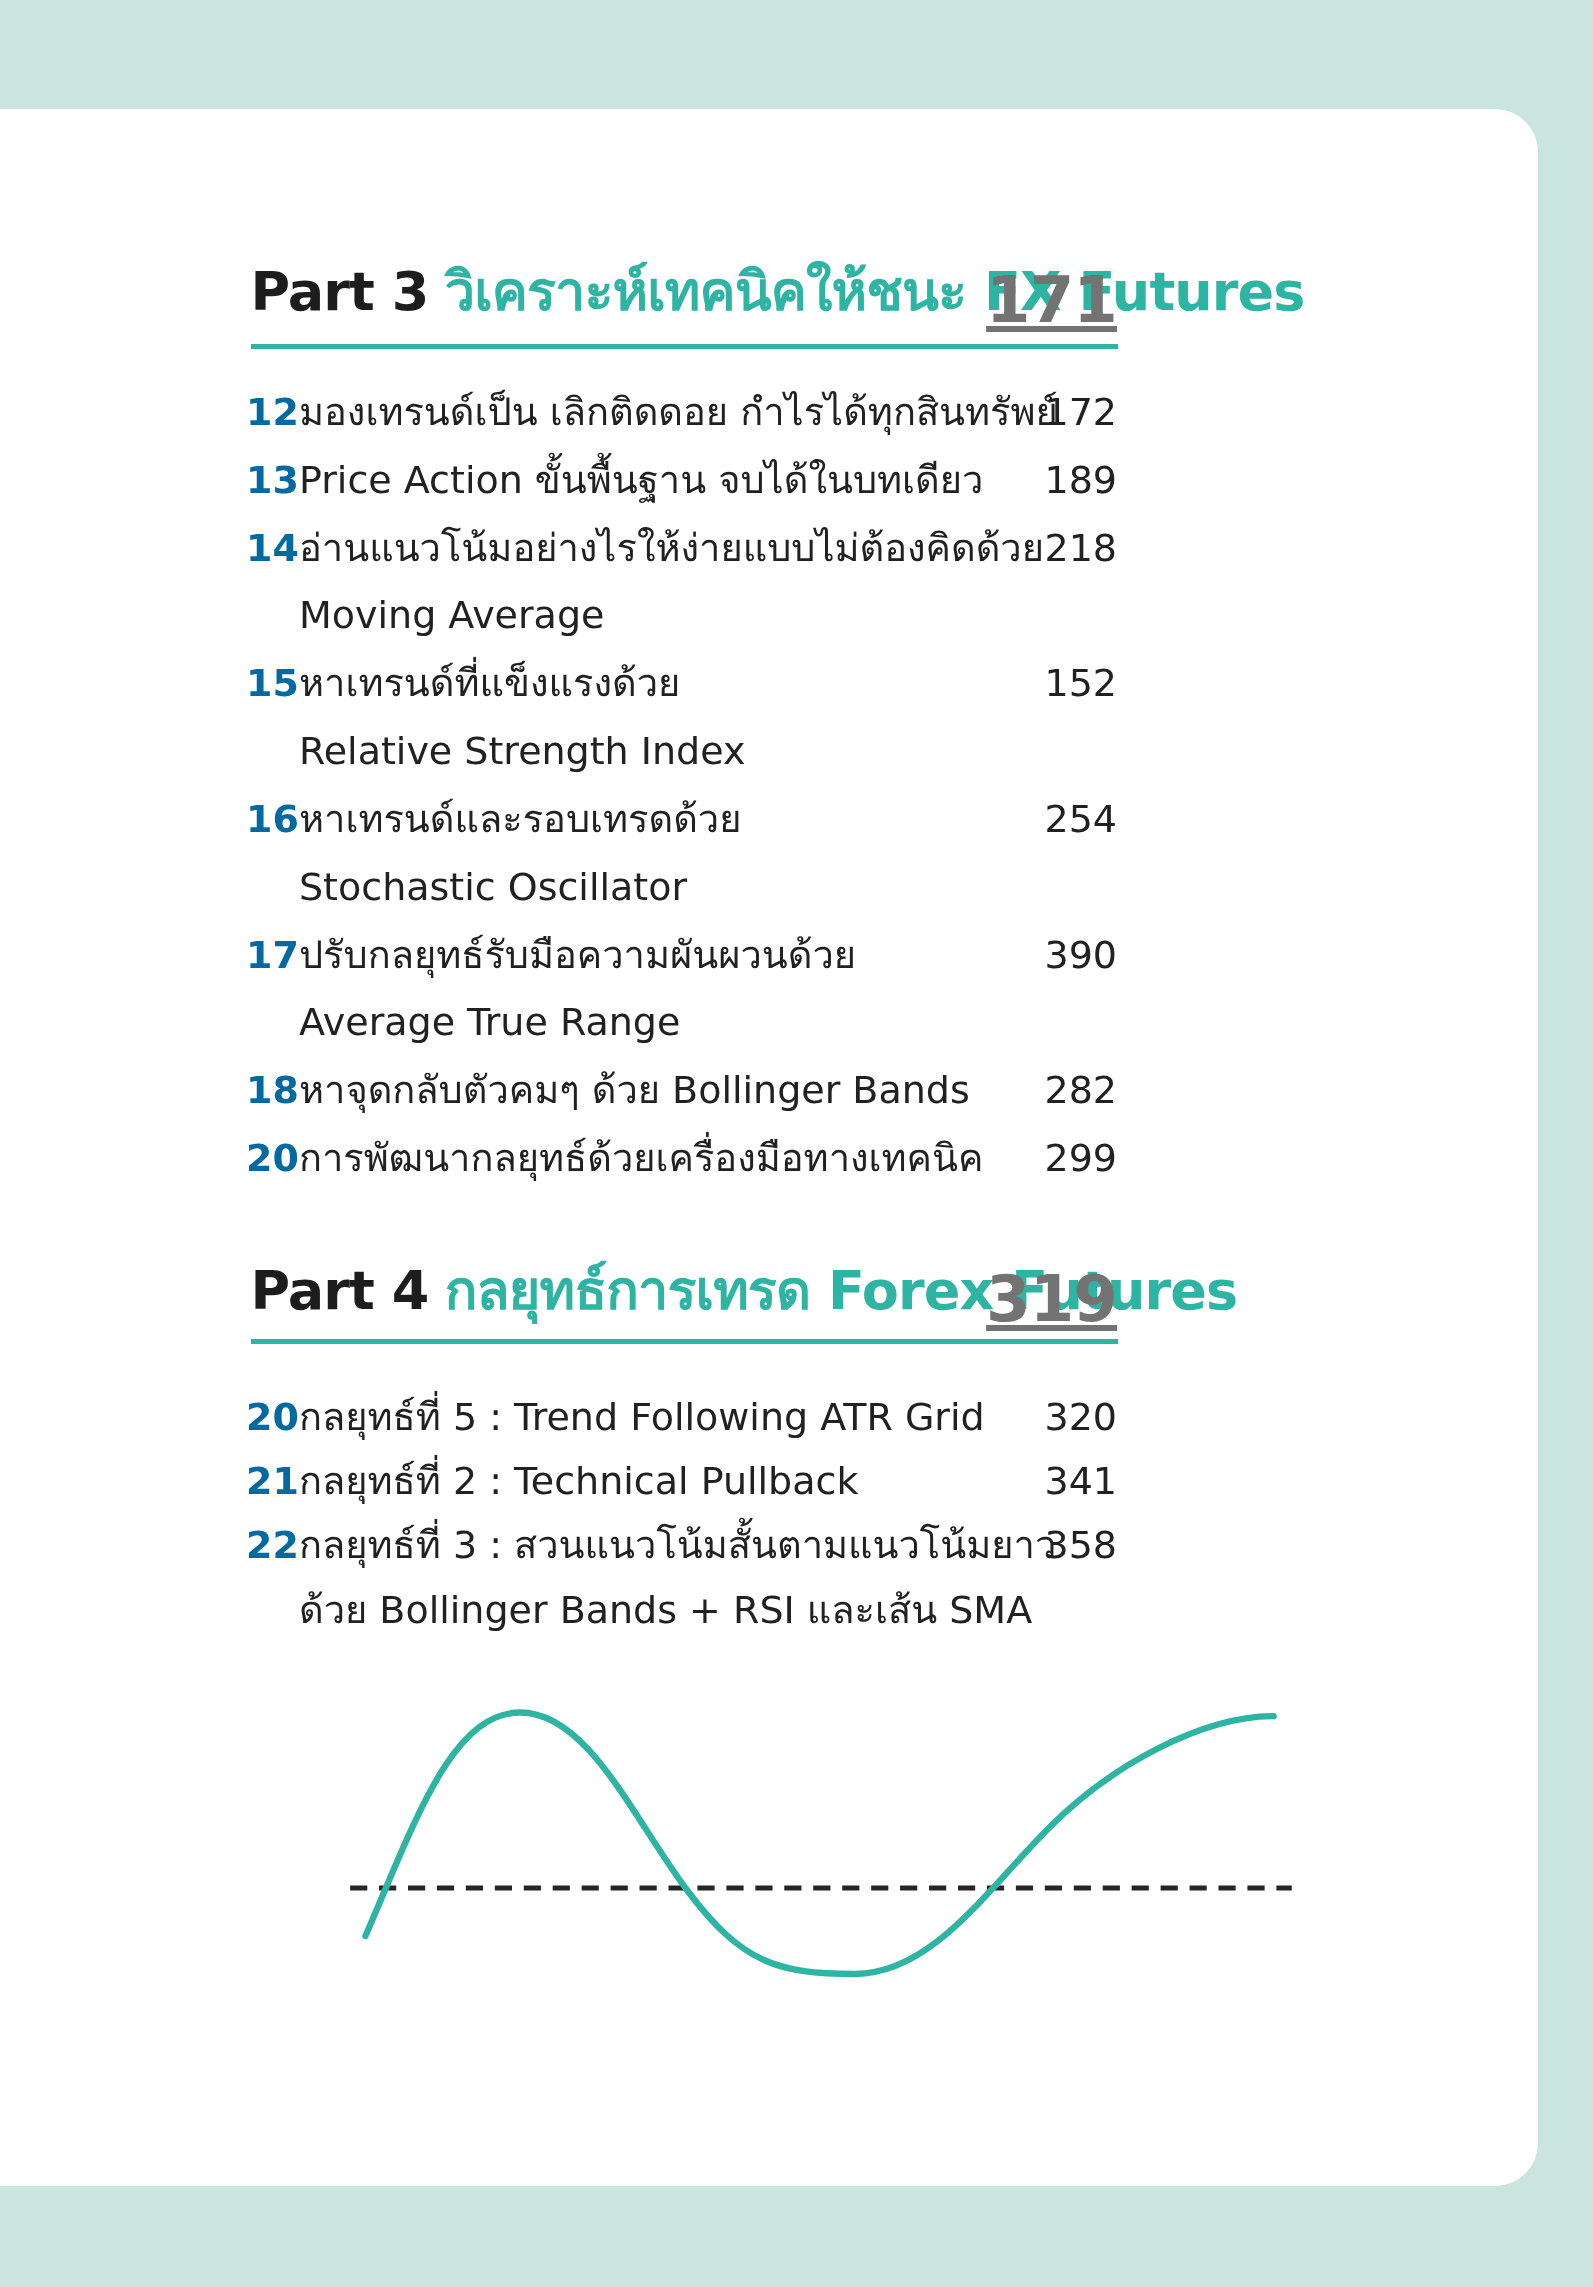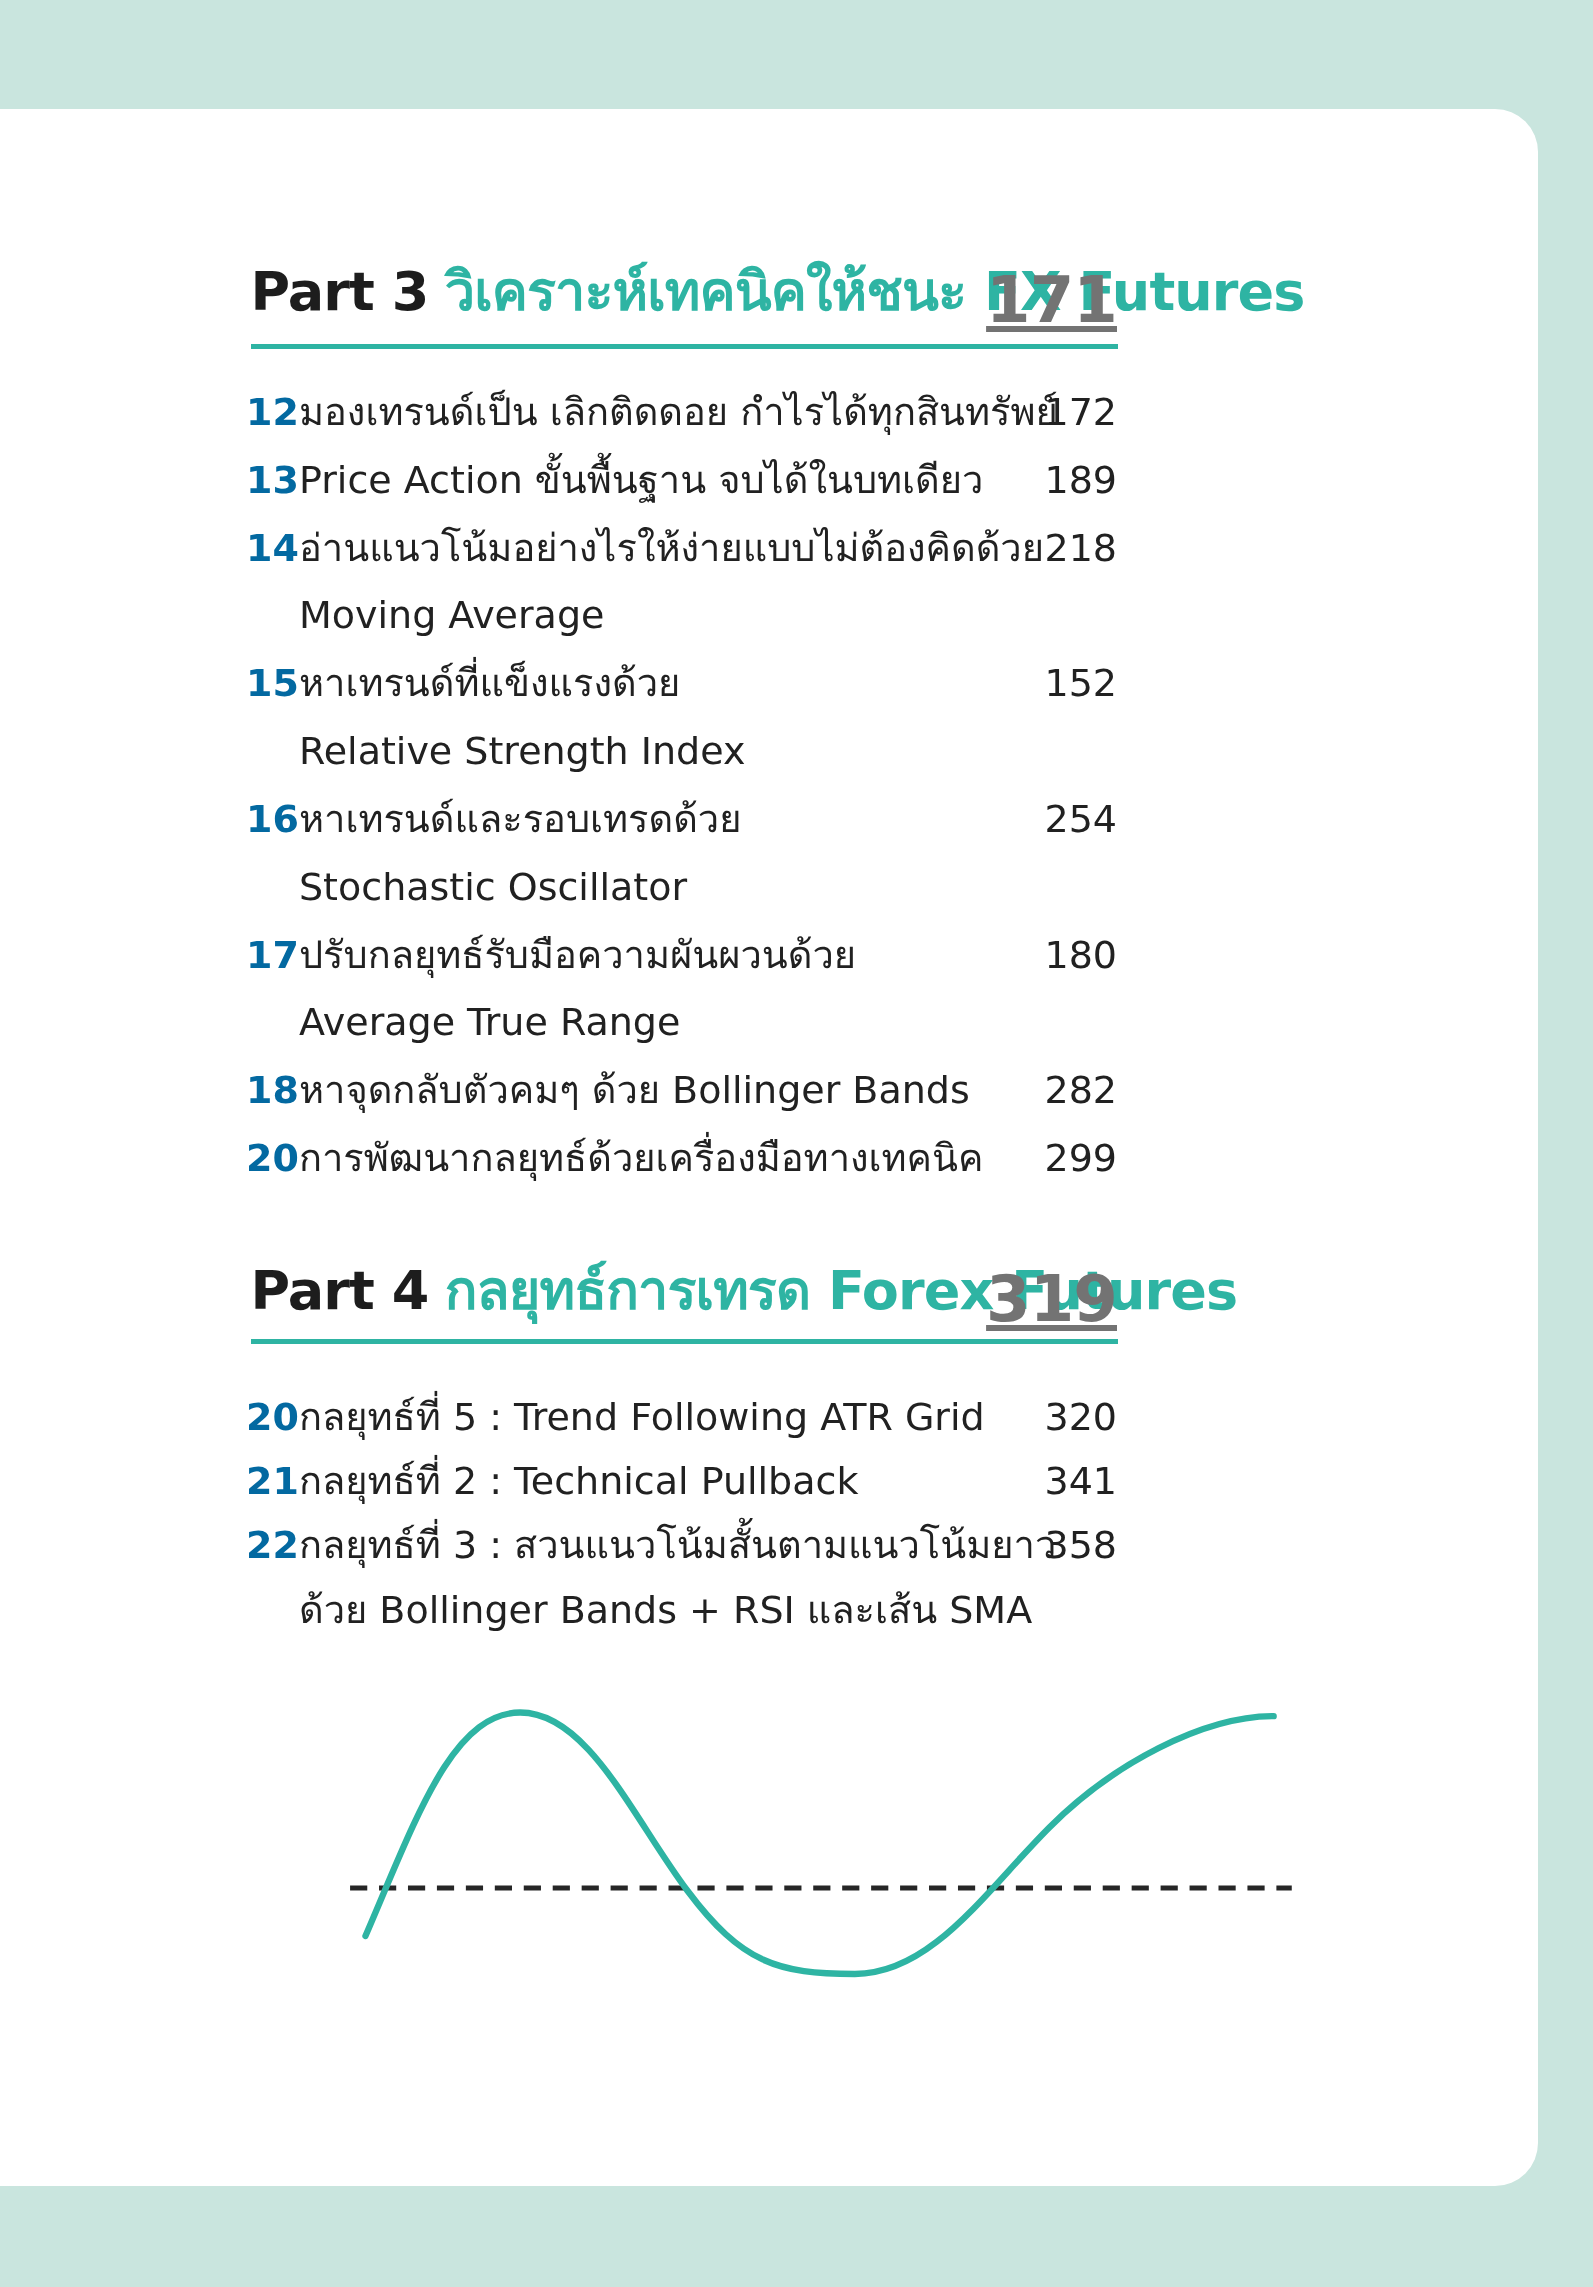--- a/index.html
+++ b/index.html
@@ -103,21 +103,21 @@
     <span class="num">16</span>
     <span class="title">หาเทรนด์และรอบเทรดด้วย</span>
     <span class="pg">254</span>
   </div>
   <div class="row" style="top:865px">
     <span class="title">Stochastic Oscillator</span>
   </div>
   <div class="row" style="top:933px">
     <span class="num">17</span>
     <span class="title">ปรับกลยุทธ์รับมือความผันผวนด้วย</span>
-    <span class="pg">180</span>
+    <span class="pg">390</span>
   </div>
   <div class="row" style="top:1000px">
     <span class="title">Average True Range</span>
   </div>
   <div class="row" style="top:1068px">
     <span class="num">18</span>
     <span class="title">หาจุดกลับตัวคมๆ ด้วย Bollinger Bands</span>
     <span class="pg">282</span>
   </div>
   <div class="row" style="top:1136px">

